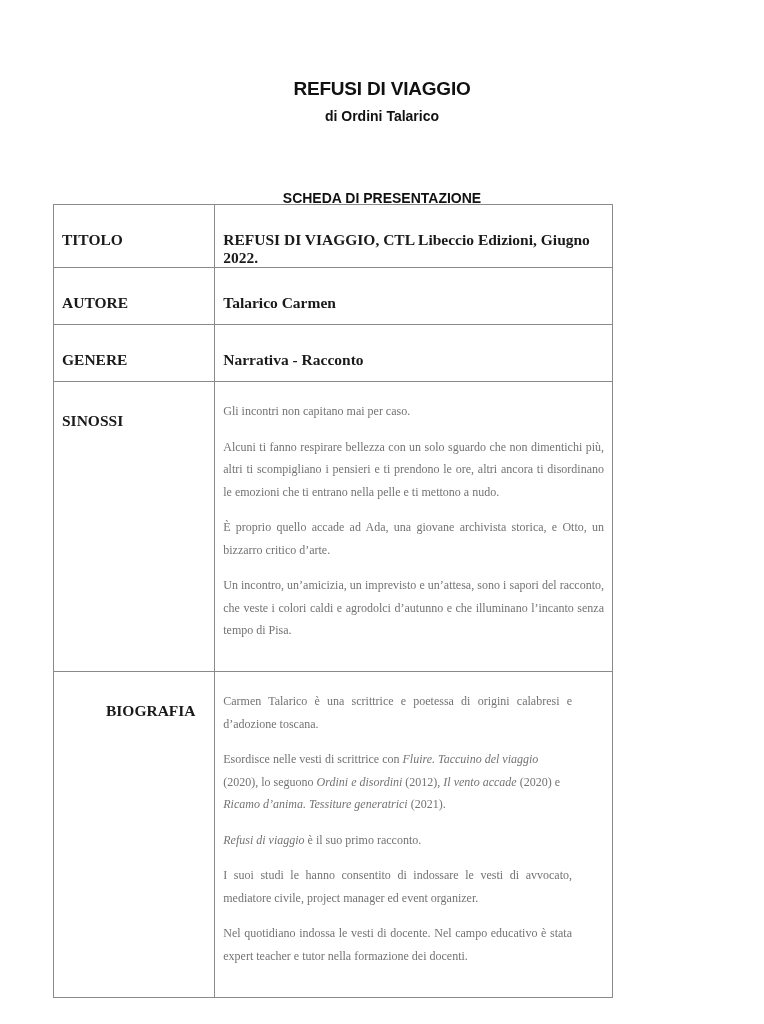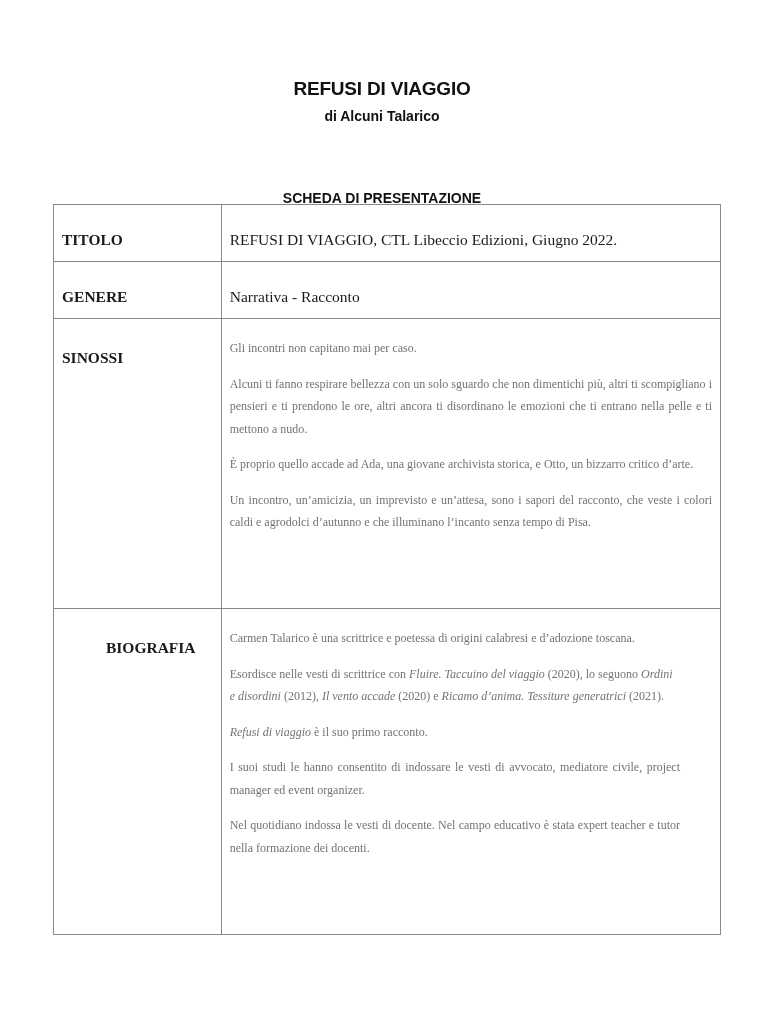--- a/index.html
+++ b/index.html
@@ -1,52 +1,60 @@
 <!DOCTYPE html>
 <html><head>
 <meta charset="utf-8">
 <style>
   html, body { margin:0; padding:0; background:#ffffff; }
   body { width:764px; height:1024px; position:relative; overflow:hidden; color:#222; }
   .hdr { position:absolute; left:0; width:764px; text-align:center; font-family:"Liberation Sans", sans-serif; font-weight:bold; color:#111; }
   .title { top:78px; font-size:19px; letter-spacing:-0.2px; }
   .subtitle { top:108px; font-size:14px; }
   .section { top:190px; font-size:14px; }
-  table.card { position:absolute; left:53px; top:204px; width:668px; border-collapse:collapse; font-family:"Liberation Serif", serif; }
+  table.card { position:absolute; left:53px; top:204px; width:560px; border-collapse:collapse; font-family:"Liberation Serif", serif; }
   table.card td { border:1.5px solid #8a8a8a; vertical-align:top; padding:0; }
   td.lab { width:167px; }
   td.val { width:503px; }
   .lab-text { font-weight:bold; font-size:15.5px; color:#1a1a1a; padding-left:8px; }
-  .val-bold { font-weight:normal; font-size:15.5px; color:#1a1a1a; padding-left:8px; }
+  .val-bold { font-weight:bold; font-size:15.5px; color:#1a1a1a; padding-left:8px; }
   .row-short td { height:56px; }
   .row-short .lab-text, .row-short .val-bold { padding-top:26px; }
   .row-sin td { height:289px; }
   .row-bio td { height:325px; }
   .row-sin .lab-text { padding-top:30px; }
   .row-bio .lab-text { padding-top:30px;margin-left:44px; }
   .para { font-family:"Liberation Serif", serif; font-size:12px; line-height:22.5px; color:#737373; text-align:justify; margin:0 0 13px 0; }
   .sin-body { padding:18px 8px 0 8px; }
   .bio-body { padding:18px 40px 0 8px; }
   .para .it { font-style:italic; }
 </style>
 </head>
 <body>
 
 <div class="hdr title">REFUSI DI VIAGGIO</div>
-<div class="hdr subtitle">di Alcuni Talarico</div>
+<div class="hdr subtitle">di Ordini Talarico</div>
 <div class="hdr section">SCHEDA DI PRESENTAZIONE</div>
 
 <table class="card">
   <tbody>
       <tr class="row-short">
     <td class="lab">
           <div class="lab-text">TITOLO</div>
         </td>
     <td class="val">
           <div class="val-bold">REFUSI DI VIAGGIO, CTL Libeccio Edizioni, Giugno 2022.</div>
+        </td>
+  </tr>
+  <tr class="row-short">
+    <td class="lab">
+          <div class="lab-text">AUTORE</div>
+        </td>
+    <td class="val">
+          <div class="val-bold">Talarico Carmen</div>
         </td>
   </tr>
   <tr class="row-short">
     <td class="lab">
           <div class="lab-text">GENERE</div>
         </td>
     <td class="val">
           <div class="val-bold">Narrativa - Racconto</div>
         </td>
   </tr>

